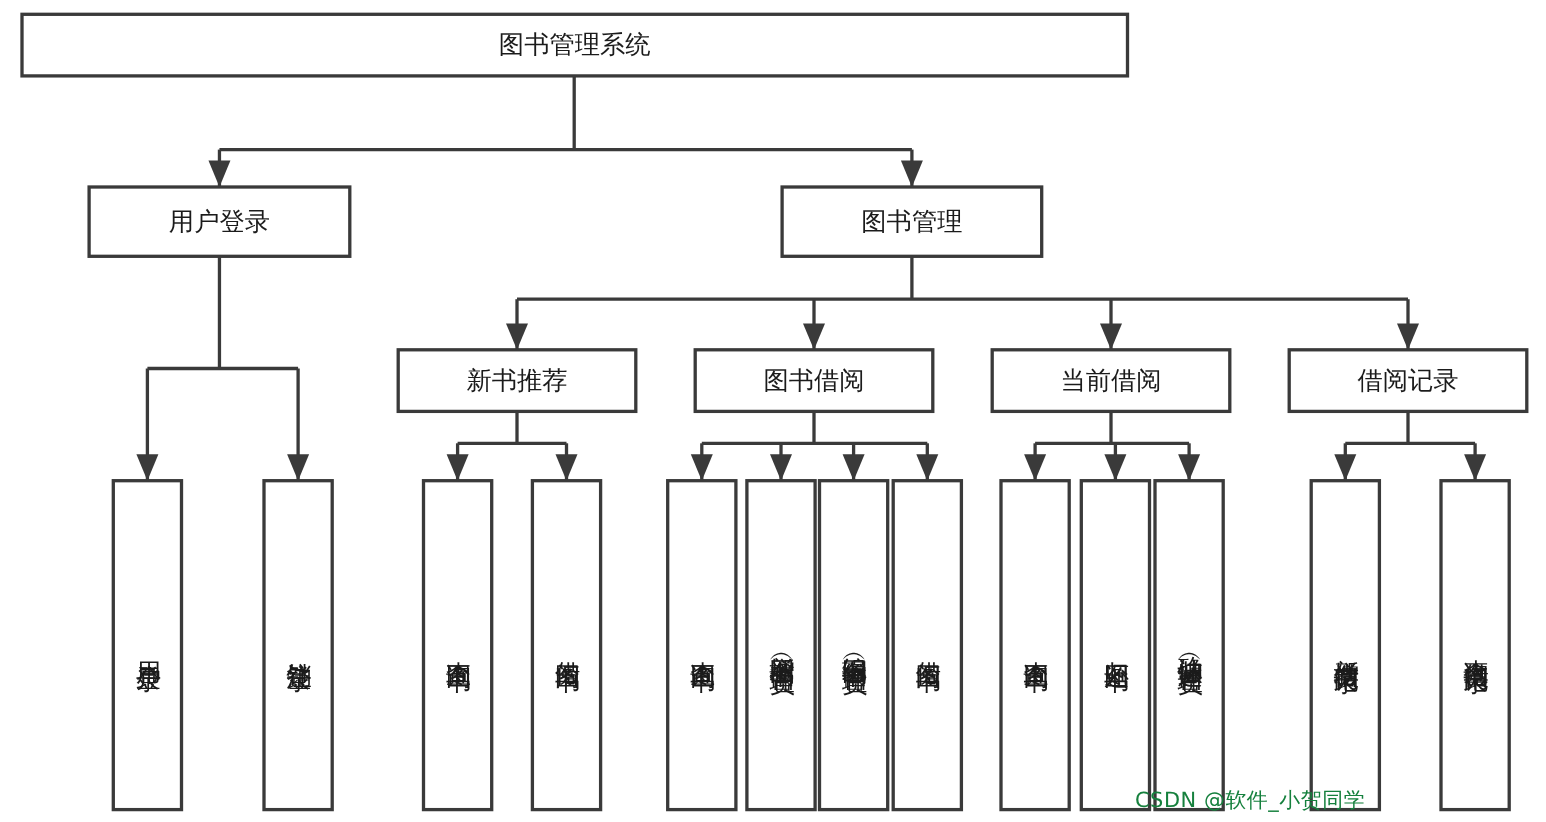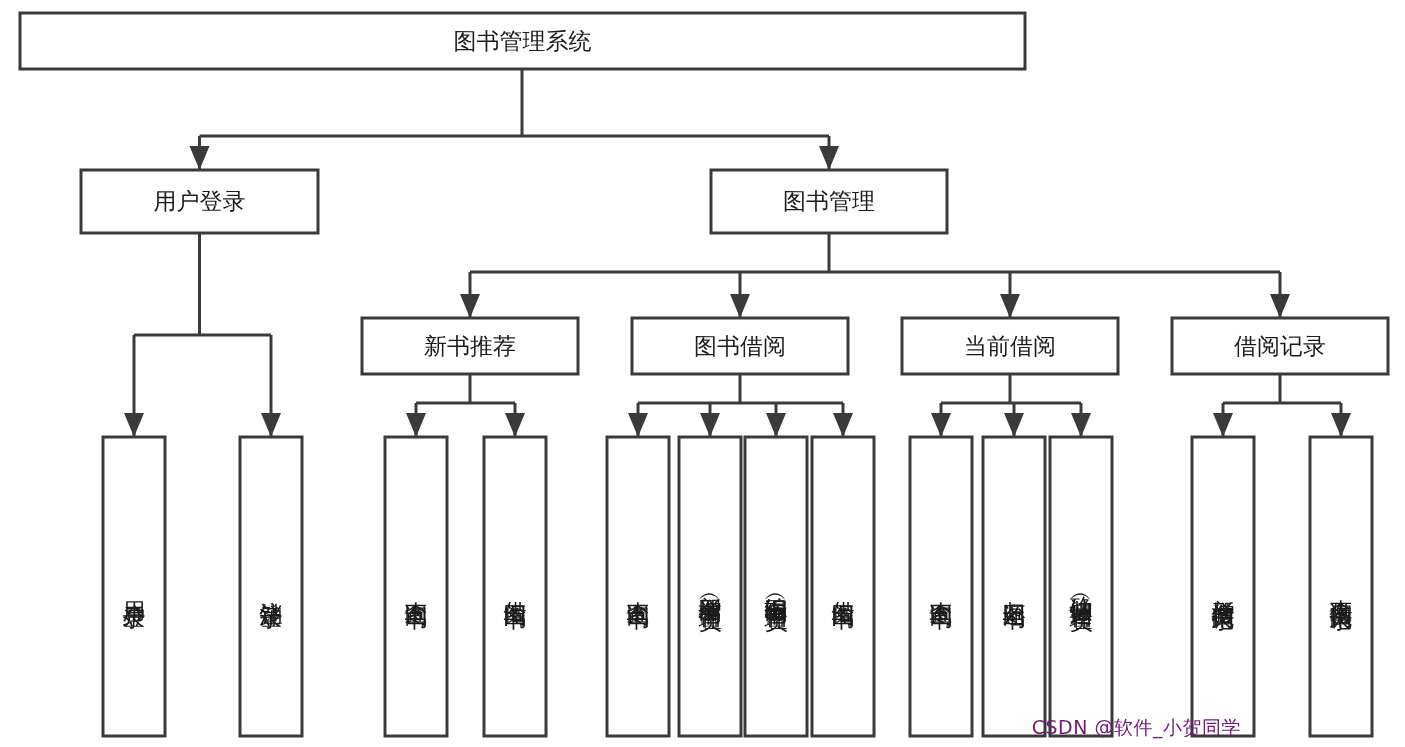--- a/index.html
+++ b/index.html
@@ -66,21 +66,21 @@
     letter-spacing: 2px;
     color: #1b1b1b;
     white-space: nowrap;
   }
   .watermark {
     position: absolute;
     right: 8px;
     bottom: 6px;
     font-family: "DejaVu Sans", "Liberation Sans", sans-serif;
     font-size: 19px;
-    color: #701a75;
+    color: #15803d;
     letter-spacing: 0.5px;
     user-select: none;
     white-space: nowrap;
   }
 </style>
 </head>
 <body>
 
 <div id="diagram-root">
 

